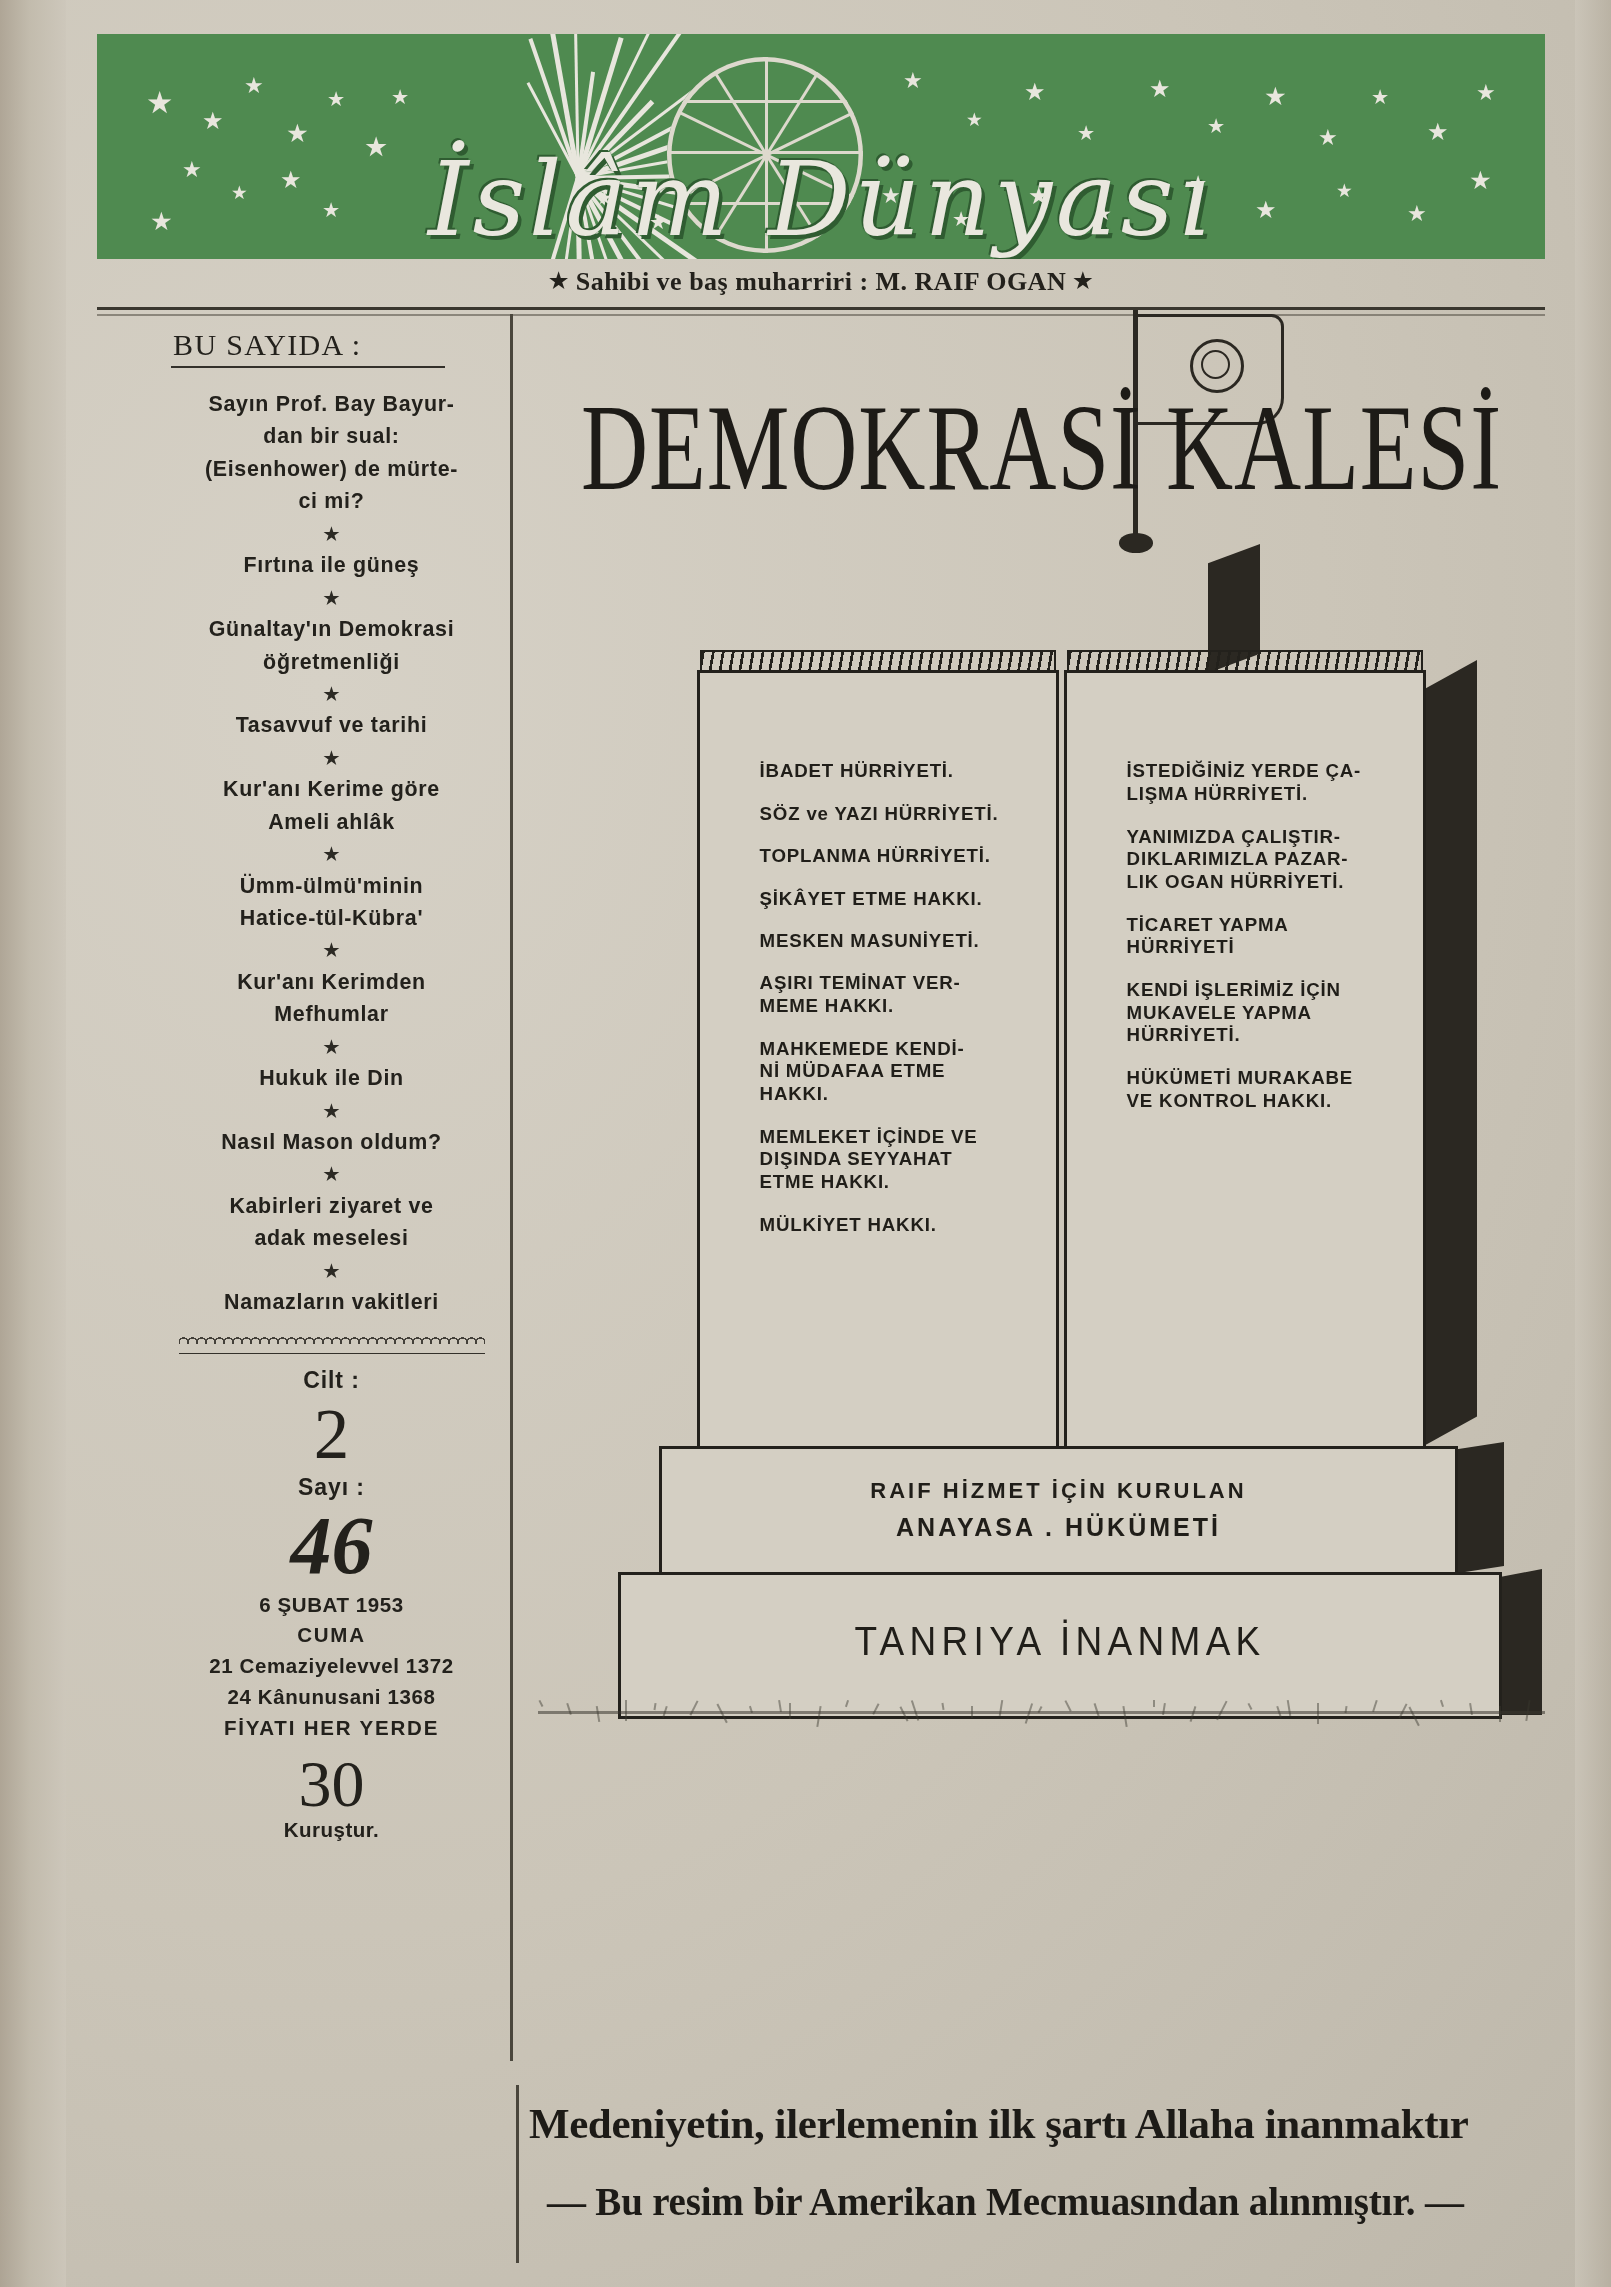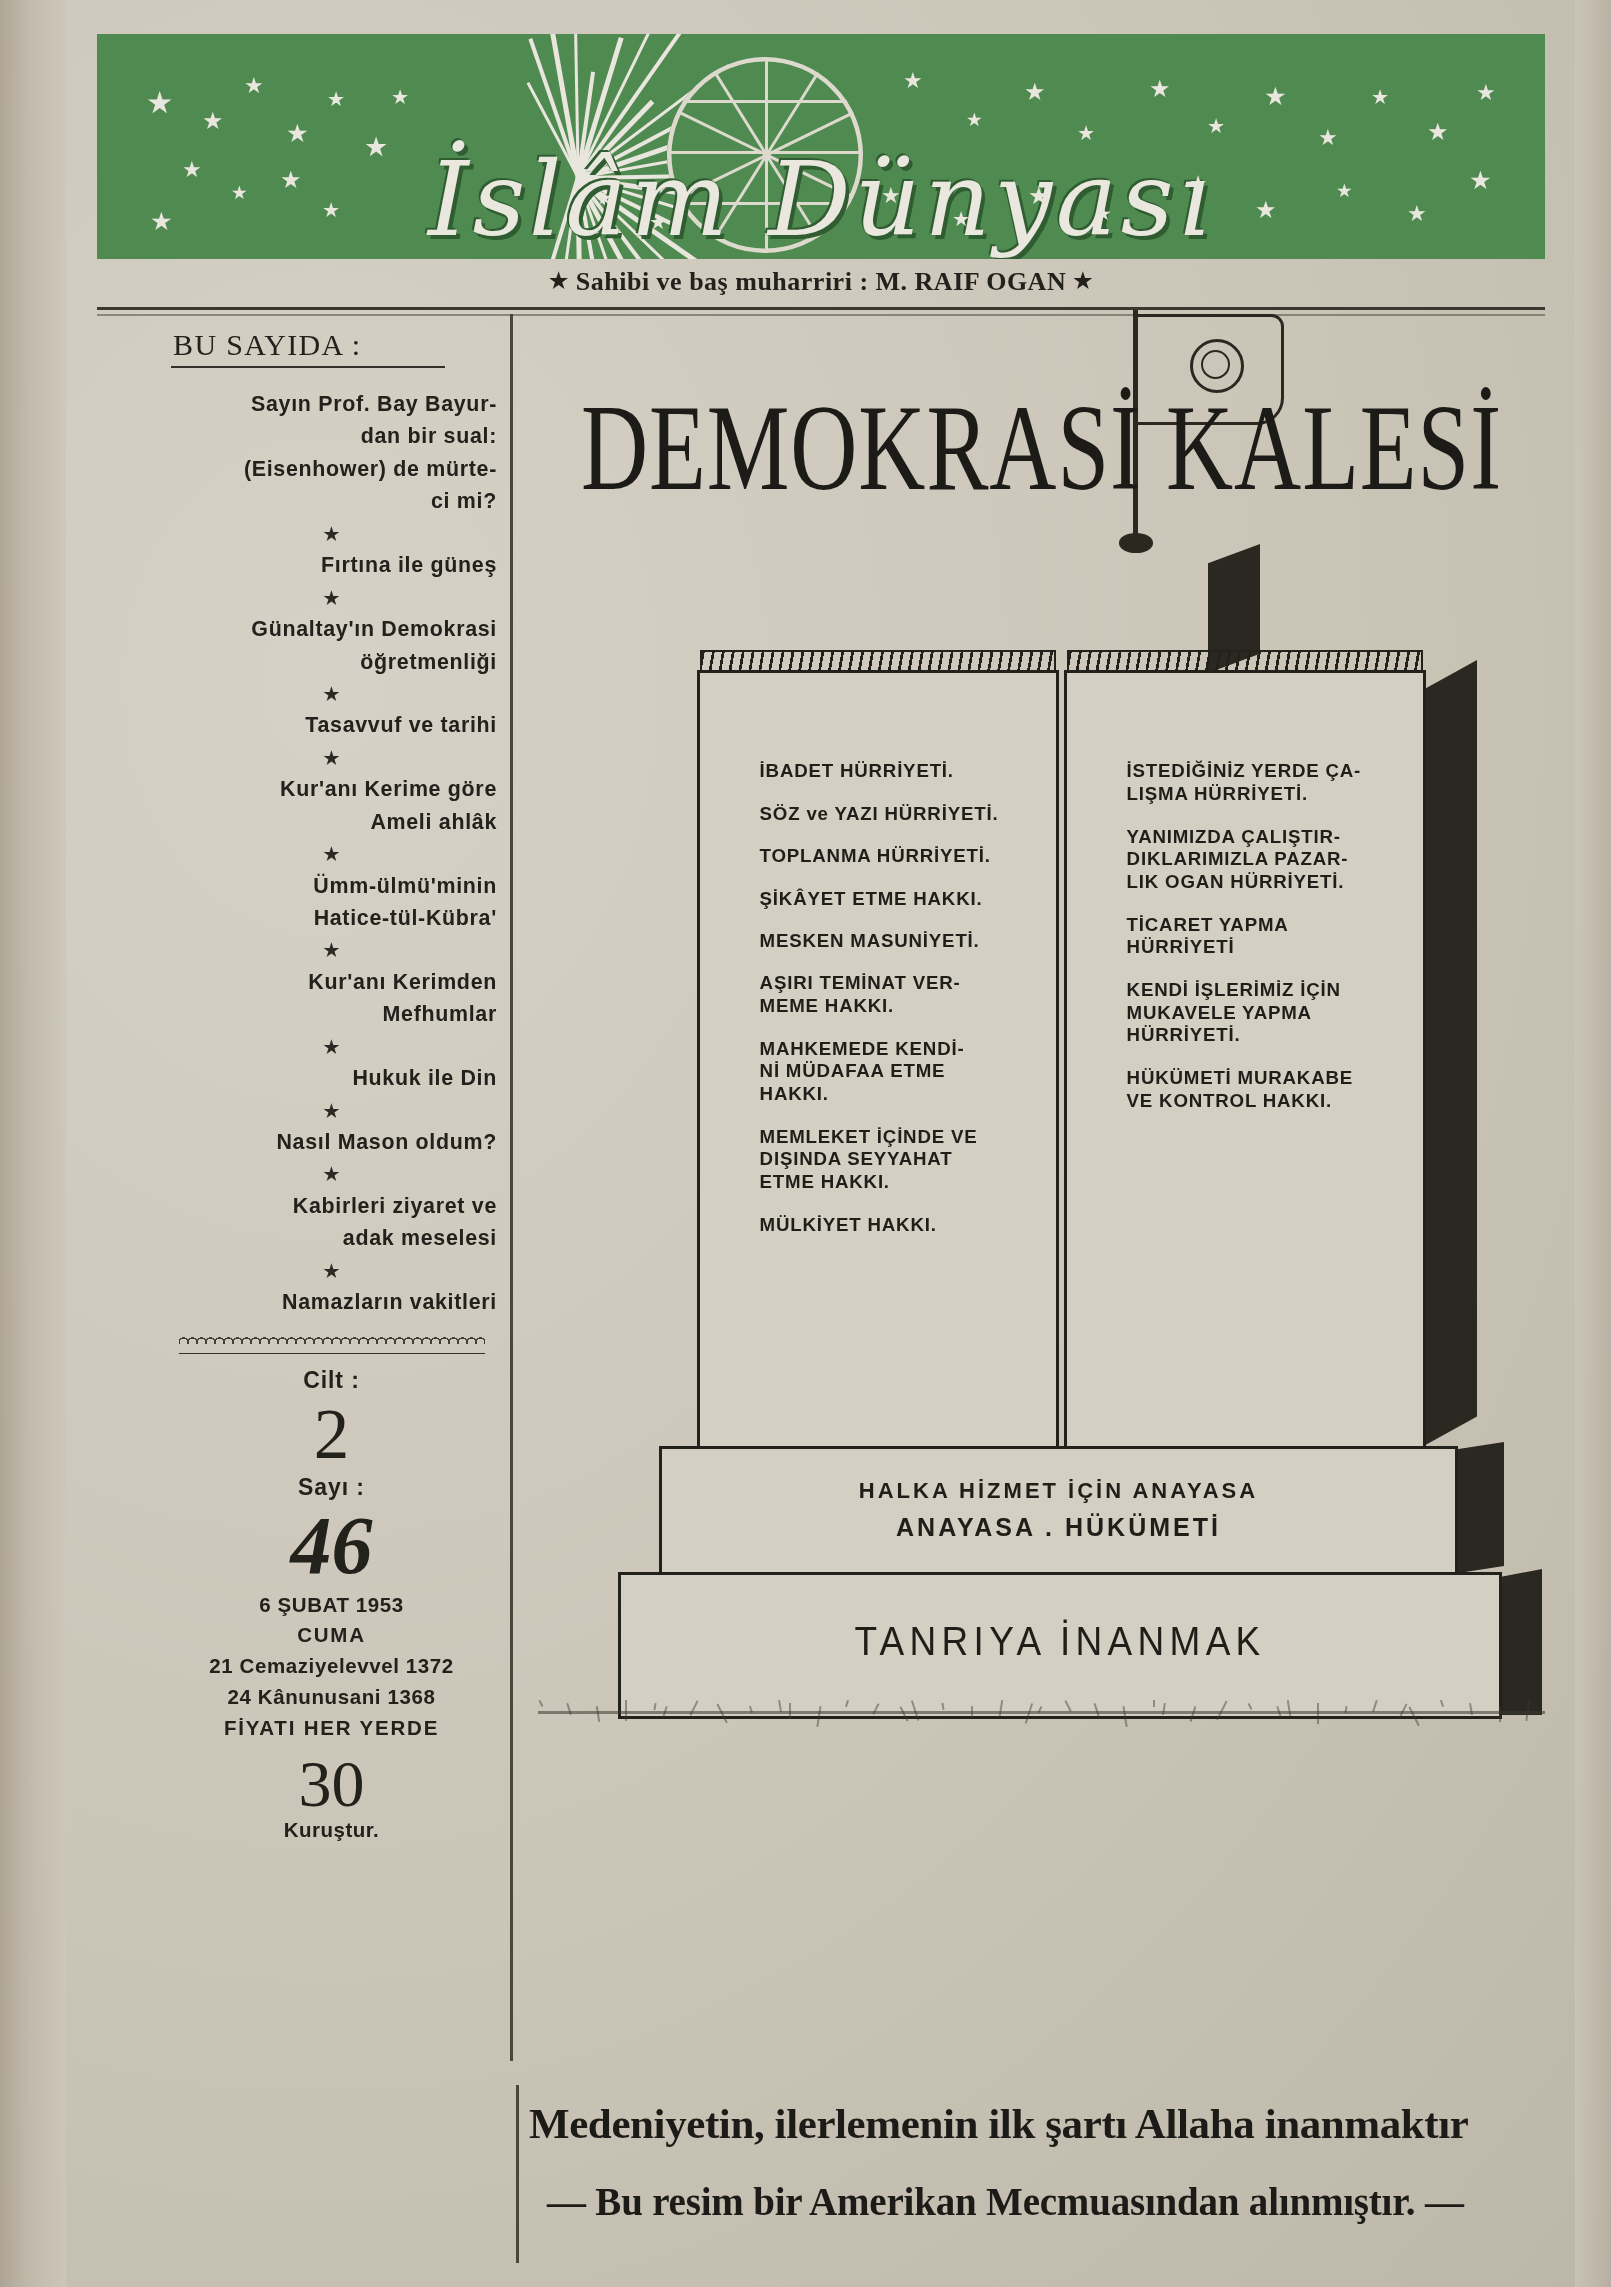--- a/index.html
+++ b/index.html
@@ -92,21 +92,20 @@
     margin:0 0 3.6px 0;
     font-family:"Liberation Serif",serif;
     font-size:30px;font-weight:normal;letter-spacing:1.3px;
     text-align:left;padding-left:7.1px;
   }
   #toc-underline{height:2.7px;background:#33302a;margin:0 52px 19.6px 5.3px;}
   .toc-item{
     font-size:21.4px;font-weight:bold;letter-spacing:0.7px;
     line-height:1.52;
     margin:0;
-    text-align:right;
   }
   .toc-sep{
     font-size:20.5px;line-height:1.35;margin:1.8px 0 1.8px 0;color:#2c2a24;
   }
   #squiggle{
     margin:14.3px 12.5px 9px 12.5px;height:10.7px;
     background:
       radial-gradient(circle at 4.5px 9px, transparent 3.6px, #33302a 3.6px, #33302a 4.8px, transparent 5px) repeat-x;
     background-size:9px 10.7px;
     opacity:.9;
@@ -419,21 +418,21 @@
             <li>KENDİ İŞLERİMİZ İÇİN
 MUKAVELE YAPMA
 HÜRRİYETİ.</li>
             <li>HÜKÜMETİ MURAKABE
 VE KONTROL HAKKI.</li>
           </ul>
       </div>
 
       <div class="shadow sh-t2"></div>
       <div class="blk" id="tier2">
-        <div class="l1">HALKA HİZMET İÇİN ANAYASA</div>
+        <div class="l1">RAIF HİZMET İÇİN KURULAN</div>
         <div class="l2">ANAYASA . HÜKÜMETİ</div>
       </div>
 
       <div class="shadow sh-t1"></div>
       <div class="blk" id="tier1">
         <div class="l1">TANRIYA  İNANMAK</div>
       </div>
 
       <div id="ground"></div>
     <div class="grass" style="left: 10.7px; top: 1379px; width: 1.8px; height: 7.1px; transform: rotate(-27deg);"></div>

